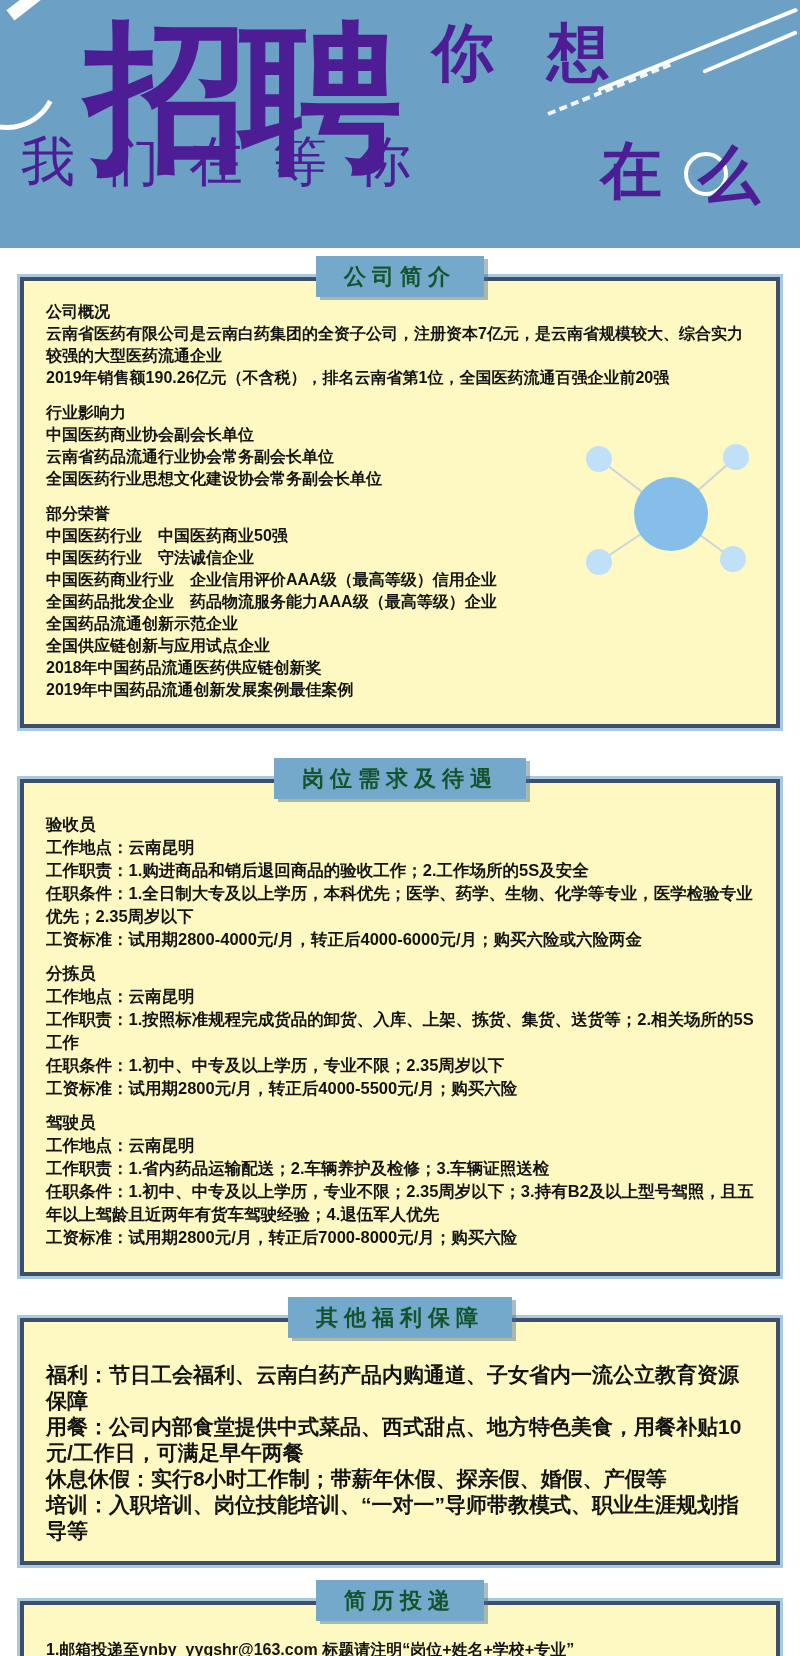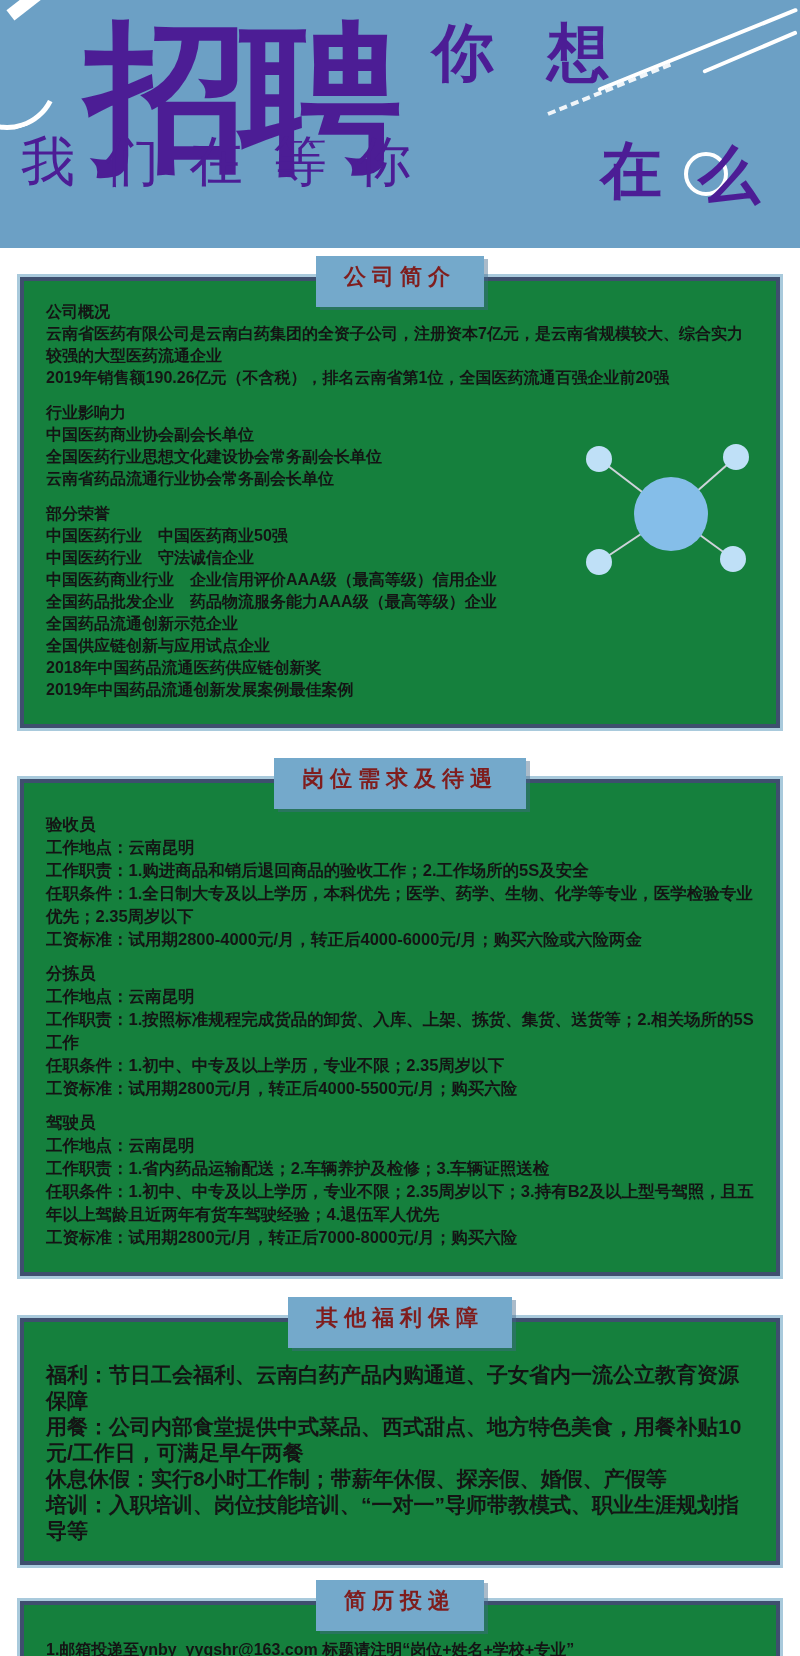--- a/index.html
+++ b/index.html
@@ -27,23 +27,23 @@
     transform:rotate(-23deg);transform-origin:left center;border-radius:2px;}
   .deco-dash{left:548px;top:112px;width:132px;height:0;border-top:4px dashed #fff;
     transform:rotate(-22deg);transform-origin:left center;opacity:.9;}
   .deco-arc{left:-44px;top:28px;width:92px;height:92px;border:5px solid transparent;
     border-bottom-color:#fff;border-radius:50%;transform:rotate(-18deg);}
   .deco-slash{left:6px;top:-4px;width:42px;height:13px;background:#fff;transform:rotate(-38deg);}
   
   .section{position:relative;width:760px;margin:0 auto;}
   .sec1{margin-top:29px}.sec2{margin-top:51px}.sec3{margin-top:42px}.sec4{margin-top:36px}
   .sec-title{position:absolute;top:-21px;left:50%;transform:translateX(-50%);z-index:3;
-    background:#74A9CB;color:#7f1d1d;font-size:22px;letter-spacing:6px;padding:0 28px;
-    height:51px;line-height:41px;white-space:nowrap;box-shadow:4px 3px 0 rgba(66,104,138,.45);}
-  .sec-box{border:4px solid #3E4F6E;outline:3px solid #A9CADC;background:#15803d;
+    background:#74A9CB;color:#14532d;font-size:22px;letter-spacing:6px;padding:0 28px;
+    height:41px;line-height:41px;white-space:nowrap;box-shadow:4px 3px 0 rgba(66,104,138,.45);}
+  .sec-box{border:4px solid #3E4F6E;outline:3px solid #A9CADC;background:#fef9c3;
     box-sizing:border-box;position:relative;}
   .sec-box p{margin:0;position:relative;z-index:1;}
   .box1{min-height:395px;padding:20px 22px 10px;font-size:16px;line-height:22px;}
   .box2{min-height:440px;padding:30px 22px 12px;font-size:16.5px;line-height:23px;}
   .box3{min-height:247px;padding:40px 22px 12px;font-size:21px;line-height:26px;}
   .box4{min-height:152px;padding:34px 22px 8px;font-size:16px;line-height:21px;}
   .block{margin-bottom:13px;}
   .job{margin-bottom:11px;}
   .welfare-item{margin-bottom:13px;}
   .molecule{position:absolute;left:545px;top:148px;z-index:0;}
@@ -82,22 +82,22 @@
         <circle cx="102" cy="85" r="37" fill="#85BEE9"></circle>
       </svg>
       <div class="block">
         <p>公司概况</p>
         <p>云南省医药有限公司是云南白药集团的全资子公司，注册资本7亿元，是云南省规模较大、综合实力较强的大型医药流通企业</p>
         <p>2019年销售额190.26亿元（不含税），排名云南省第1位，全国医药流通百强企业前20强</p>
       </div>
       <div class="block">
         <p>行业影响力</p>
         <p>中国医药商业协会副会长单位</p>
+        <p>云南省药品流通行业协会常务副会长单位</p>
         <p>全国医药行业思想文化建设协会常务副会长单位</p>
-        <p>云南省药品流通行业协会常务副会长单位</p>
       </div>
       <div class="block">
         <p>部分荣誉</p>
         <p>中国医药行业　中国医药商业50强</p>
         <p>中国医药行业　守法诚信企业</p>
         <p>中国医药商业行业　企业信用评价AAA级（最高等级）信用企业</p>
         <p>全国药品批发企业　药品物流服务能力AAA级（最高等级）企业</p>
         <p>全国药品流通创新示范企业</p>
         <p>全国供应链创新与应用试点企业</p>
         <p>2018年中国药品流通医药供应链创新奖</p>

